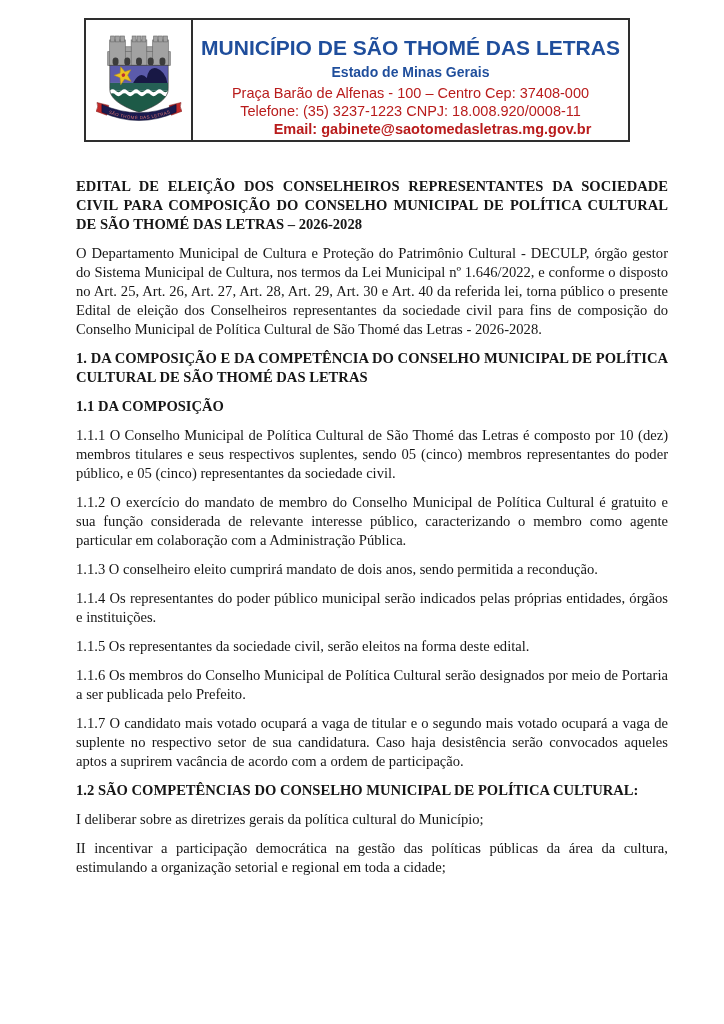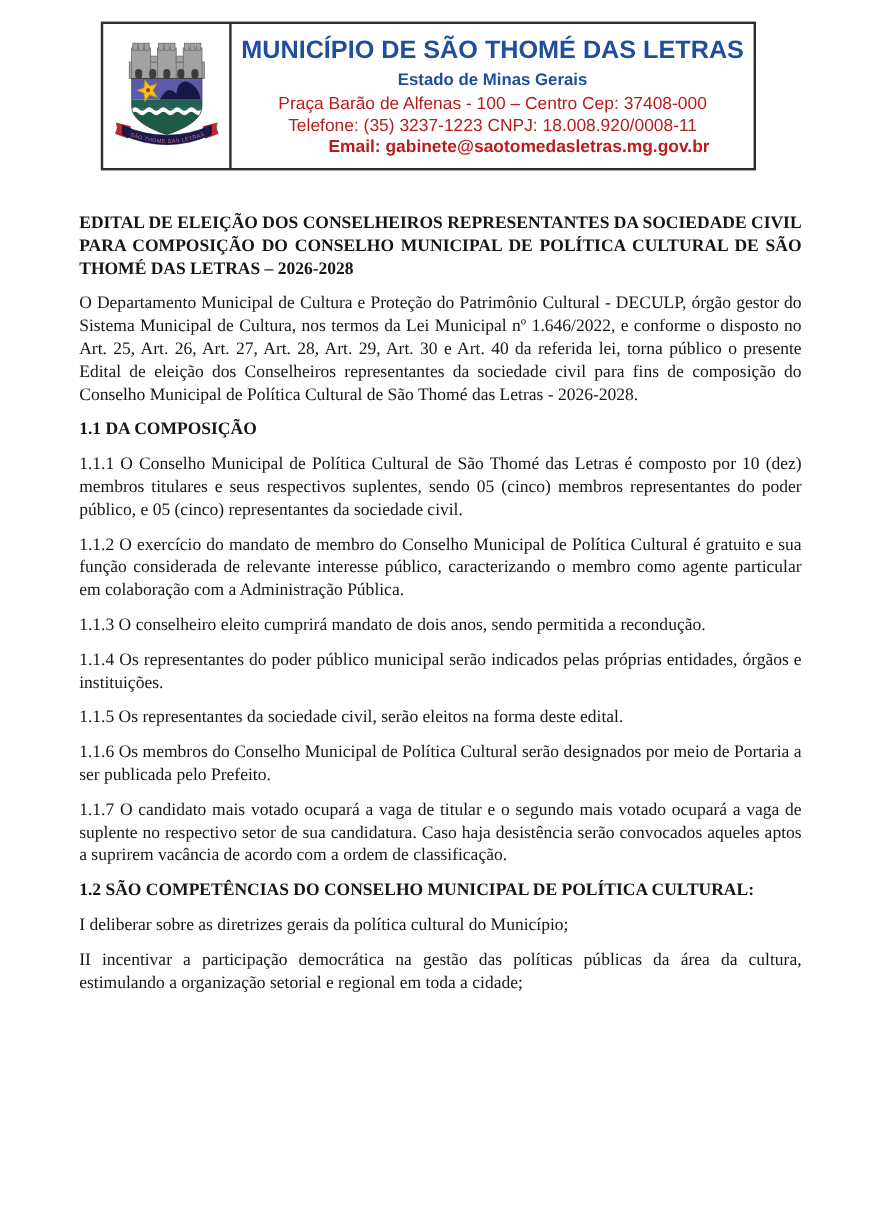--- a/index.html
+++ b/index.html
@@ -26,39 +26,39 @@
     border-right: 2px solid #2e2e2e;
     display: flex;
     align-items: center;
     justify-content: center;
   }
   .lh-text {
     flex: 1;
     display: flex;
     flex-direction: column;
     align-items: center;
-    justify-content: center;
+    justify-content: flex-end;
     text-align: center;
     font-family: "Liberation Sans", sans-serif;
     padding: 2px 4px;
   }
   .muni-name  { color: #1f4e9c; font-weight: bold; font-size: 21px; line-height: 25px; white-space: nowrap; }
   .state-name { color: #1f4e9c; font-weight: bold; font-size: 14px; line-height: 24px; white-space: nowrap; }
   .addr-line  { color: #b91c1c; font-size: 14.5px; line-height: 18px; white-space: nowrap; }
   .email-line { font-weight: bold; margin-left: 44px; }
   
   .doc-body {
     position: absolute;
     left: 58px; top: 177px;
     width: 610px;
     font-size: 14.6px;
     line-height: 19px;
     text-align: justify;
   }
-  .para { margin: 0 0 10px 8px; }
+  .para { margin: 0 0 10px 18px; }
   .bold { font-weight: bold; }
 </style>
 </head>
 <body>
 
 <div class="page">
 
   <div class="letterhead">
     <div class="crest-cell">
       <svg width="86" height="92" viewBox="0 0 88 94" aria-hidden="true">
@@ -125,26 +125,27 @@
       <div class="state-name">Estado de Minas Gerais</div>
       <div class="addr-line">Praça Barão de Alfenas - 100 – Centro Cep: 37408-000</div>
       <div class="addr-line">Telefone: (35) 3237-1223 CNPJ: 18.008.920/0008-11</div>
       <div class="addr-line email-line">Email: gabinete@saotomedasletras.mg.gov.br</div>
     </div>
   </div>
 
   <div class="doc-body">
     <p class="para bold">EDITAL DE ELEIÇÃO DOS CONSELHEIROS REPRESENTANTES DA SOCIEDADE CIVIL PARA COMPOSIÇÃO DO CONSELHO MUNICIPAL DE POLÍTICA CULTURAL DE SÃO THOMÉ DAS LETRAS – 2026-2028</p>
     <p class="para">O Departamento Municipal de Cultura e Proteção do Patrimônio Cultural - DECULP, órgão gestor do Sistema Municipal de Cultura, nos termos da Lei Municipal nº 1.646/2022, e conforme o disposto no Art. 25, Art. 26, Art. 27, Art. 28, Art. 29, Art. 30 e Art. 40 da referida lei, torna público o presente Edital de eleição dos Conselheiros representantes da sociedade civil para fins de composição do Conselho Municipal de Política Cultural de São Thomé das Letras - 2026-2028.</p>
+    <p class="para bold">1. DA COMPOSIÇÃO E DA COMPETÊNCIA DO CONSELHO MUNICIPAL DE POLÍTICA CULTURAL DE SÃO THOMÉ DAS LETRAS</p>
     <p class="para bold">1.1 DA COMPOSIÇÃO</p>
     <p class="para">1.1.1 O Conselho Municipal de Política Cultural de São Thomé das Letras é composto por 10 (dez) membros titulares e seus respectivos suplentes, sendo 05 (cinco) membros representantes do poder público, e 05 (cinco) representantes da sociedade civil.</p>
     <p class="para">1.1.2 O exercício do mandato de membro do Conselho Municipal de Política Cultural é gratuito e sua função considerada de relevante interesse público, caracterizando o membro como agente particular em colaboração com a Administração Pública.</p>
     <p class="para">1.1.3 O conselheiro eleito cumprirá mandato de dois anos, sendo permitida a recondução.</p>
     <p class="para">1.1.4 Os representantes do poder público municipal serão indicados pelas próprias entidades, órgãos e instituições.</p>
     <p class="para">1.1.5 Os representantes da sociedade civil, serão eleitos na forma deste edital.</p>
     <p class="para">1.1.6 Os membros do Conselho Municipal de Política Cultural serão designados por meio de Portaria a ser publicada pelo Prefeito.</p>
-    <p class="para">1.1.7 O candidato mais votado ocupará a vaga de titular e o segundo mais votado ocupará a vaga de suplente no respectivo setor de sua candidatura. Caso haja desistência serão convocados aqueles aptos a suprirem vacância de acordo com a ordem de classificação.</p>
+    <p class="para">1.1.7 O candidato mais votado ocupará a vaga de titular e o segundo mais votado ocupará a vaga de suplente no respectivo setor de sua candidatura. Caso haja desistência serão convocados aqueles aptos a suprirem vacância de acordo com a ordem de participação.</p>
     <p class="para bold">1.2 SÃO COMPETÊNCIAS DO CONSELHO MUNICIPAL DE POLÍTICA CULTURAL:</p>
     <p class="para">I deliberar sobre as diretrizes gerais da política cultural do Município;</p>
     <p class="para">II incentivar a participação democrática na gestão das políticas públicas da área da cultura, estimulando a organização setorial e regional em toda a cidade;</p>
   </div>
 
 </div>
 
 </body></html>

